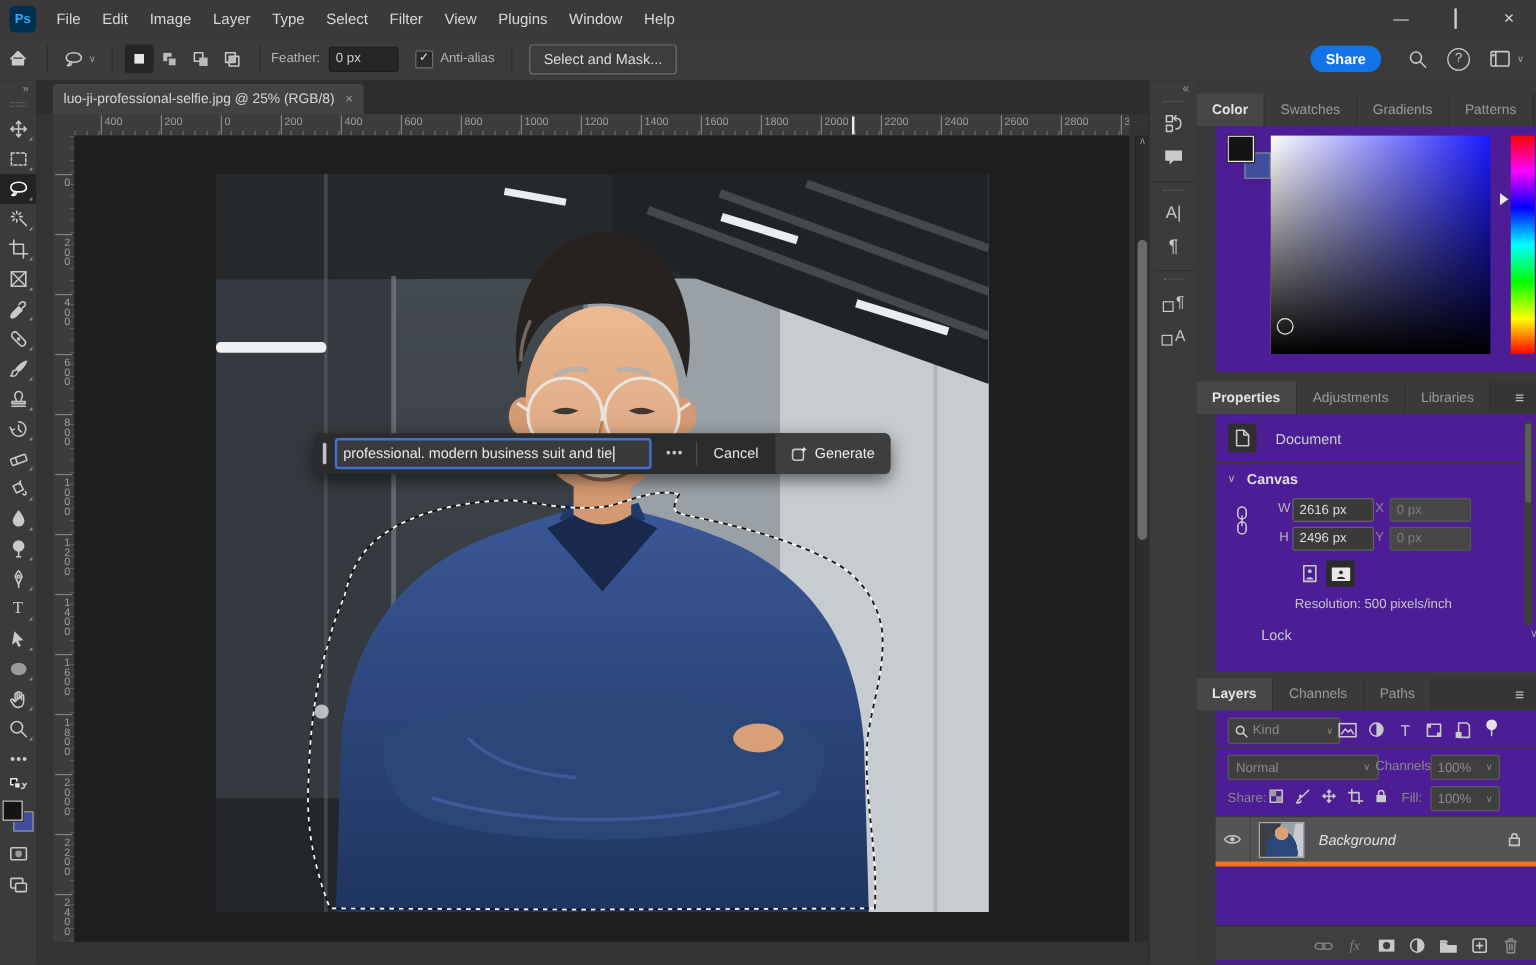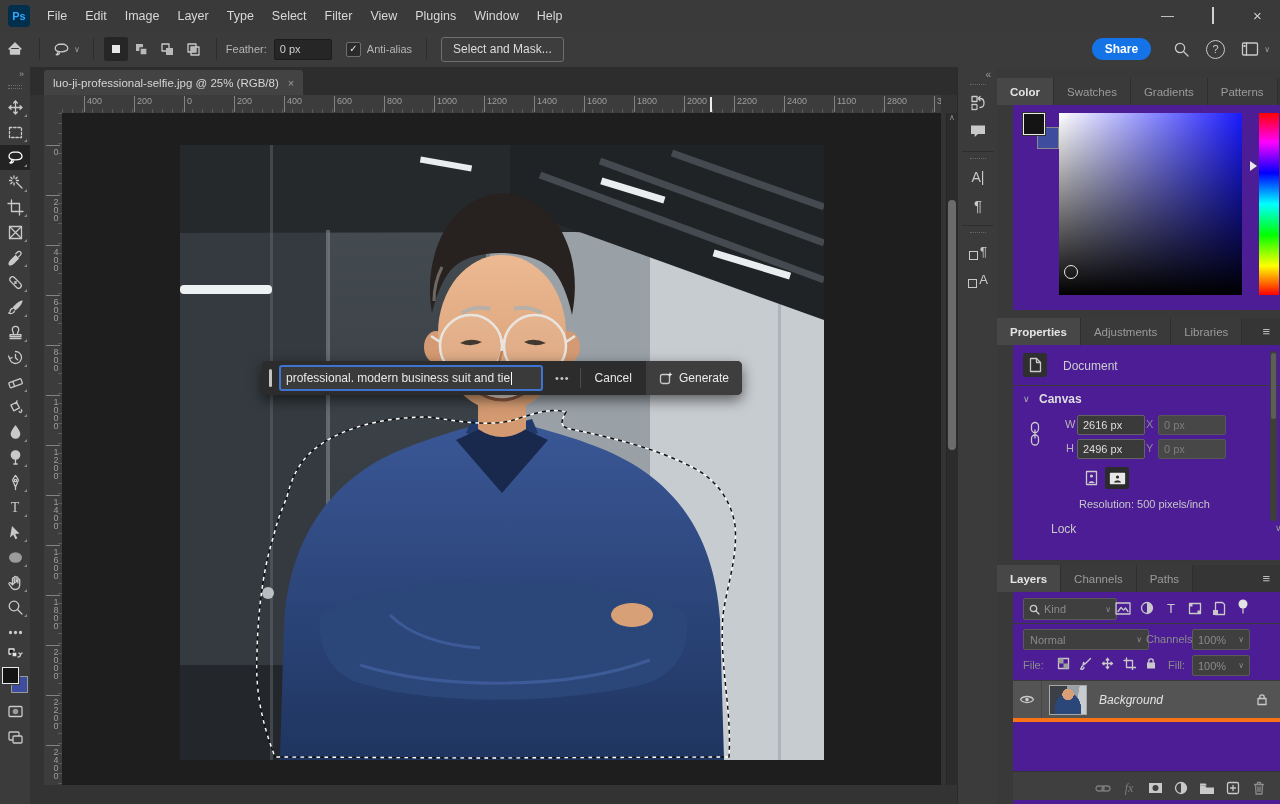--- a/index.html
+++ b/index.html
@@ -356,21 +356,21 @@
         <span class="rl" style="left: 272px;">600</span>
         <span class="rl" style="left: 322px;">800</span>
         <span class="rl" style="left: 372px;">1000</span>
         <span class="rl" style="left: 422px;">1200</span>
         <span class="rl" style="left: 472px;">1400</span>
         <span class="rl" style="left: 522px;">1600</span>
         <span class="rl" style="left: 572px;">1800</span>
         <span class="rl" style="left: 622px;">2000</span>
         <span class="rl" style="left: 672px;">2200</span>
         <span class="rl" style="left: 722px;">2400</span>
-        <span class="rl" style="left: 772px;">1100</span>
+        <span class="rl" style="left: 772px;">2600</span>
         <span class="rl" style="left: 822px;">2800</span>
         <span class="rl" style="left: 872px;">3000</span>
       </div>
     <div class="ruler-left">
         <span class="rlv" style="top: 32px;">0</span>
         <span class="rlv" style="top: 82px;">200</span>
         <span class="rlv" style="top: 132px;">400</span>
         <span class="rlv" style="top: 182px;">600</span>
         <span class="rlv" style="top: 232px;">800</span>
         <span class="rlv" style="top: 282px;">1000</span>
@@ -650,21 +650,21 @@
       <div class="ddl abs" style="left:10px;top:37px;width:112px;height:19px;padding:0 6px;">
         <span class="dim">Normal</span>
         <span class="dim" style="margin-left:auto;font-size:8px;">∨</span>
       </div>
       <span class="abs dim" style="left:133px;top:41px;font-size:11px;">Channels:</span>
       <div class="ddl abs" style="left:179px;top:37px;width:46px;height:19px;padding:0 5px;">
         <span class="dim">100%</span>
         <span class="dim" style="margin-left:auto;font-size:8px;">∨</span>
       </div>
 
-      <span class="abs dim" style="left:10px;top:67px;font-size:11px;">File:</span>
+      <span class="abs dim" style="left:10px;top:67px;font-size:11px;">Share:</span>
       <div class="lk-ic abs" style="left:40px;top:62px;">
           <svg class="ic" width="13" height="13" viewBox="0 0 13 13">
             <rect x="1.5" y="1.5" width="10" height="10"></rect>
             <path d="M1.5 1.5h5v5h-5zM6.5 6.5h5v5h-5z" fill="#9d9d9d" stroke="none"></path>
           </svg>
         </div>
       <div class="lk-ic abs" style="left:62px;top:62px;">
           <svg class="ic" width="13" height="13" viewBox="0 0 13 13">
             <path d="M11.5 1.5 6.5 6.5M6 7l-2 1 .5-2.5z"></path>
             <path d="M4 9c-1 .2-1.6 1-1.6 1.8 0 .5-.3 1-.9 1.2 1.4.6 3.2 0 3.5-1.5"></path>

